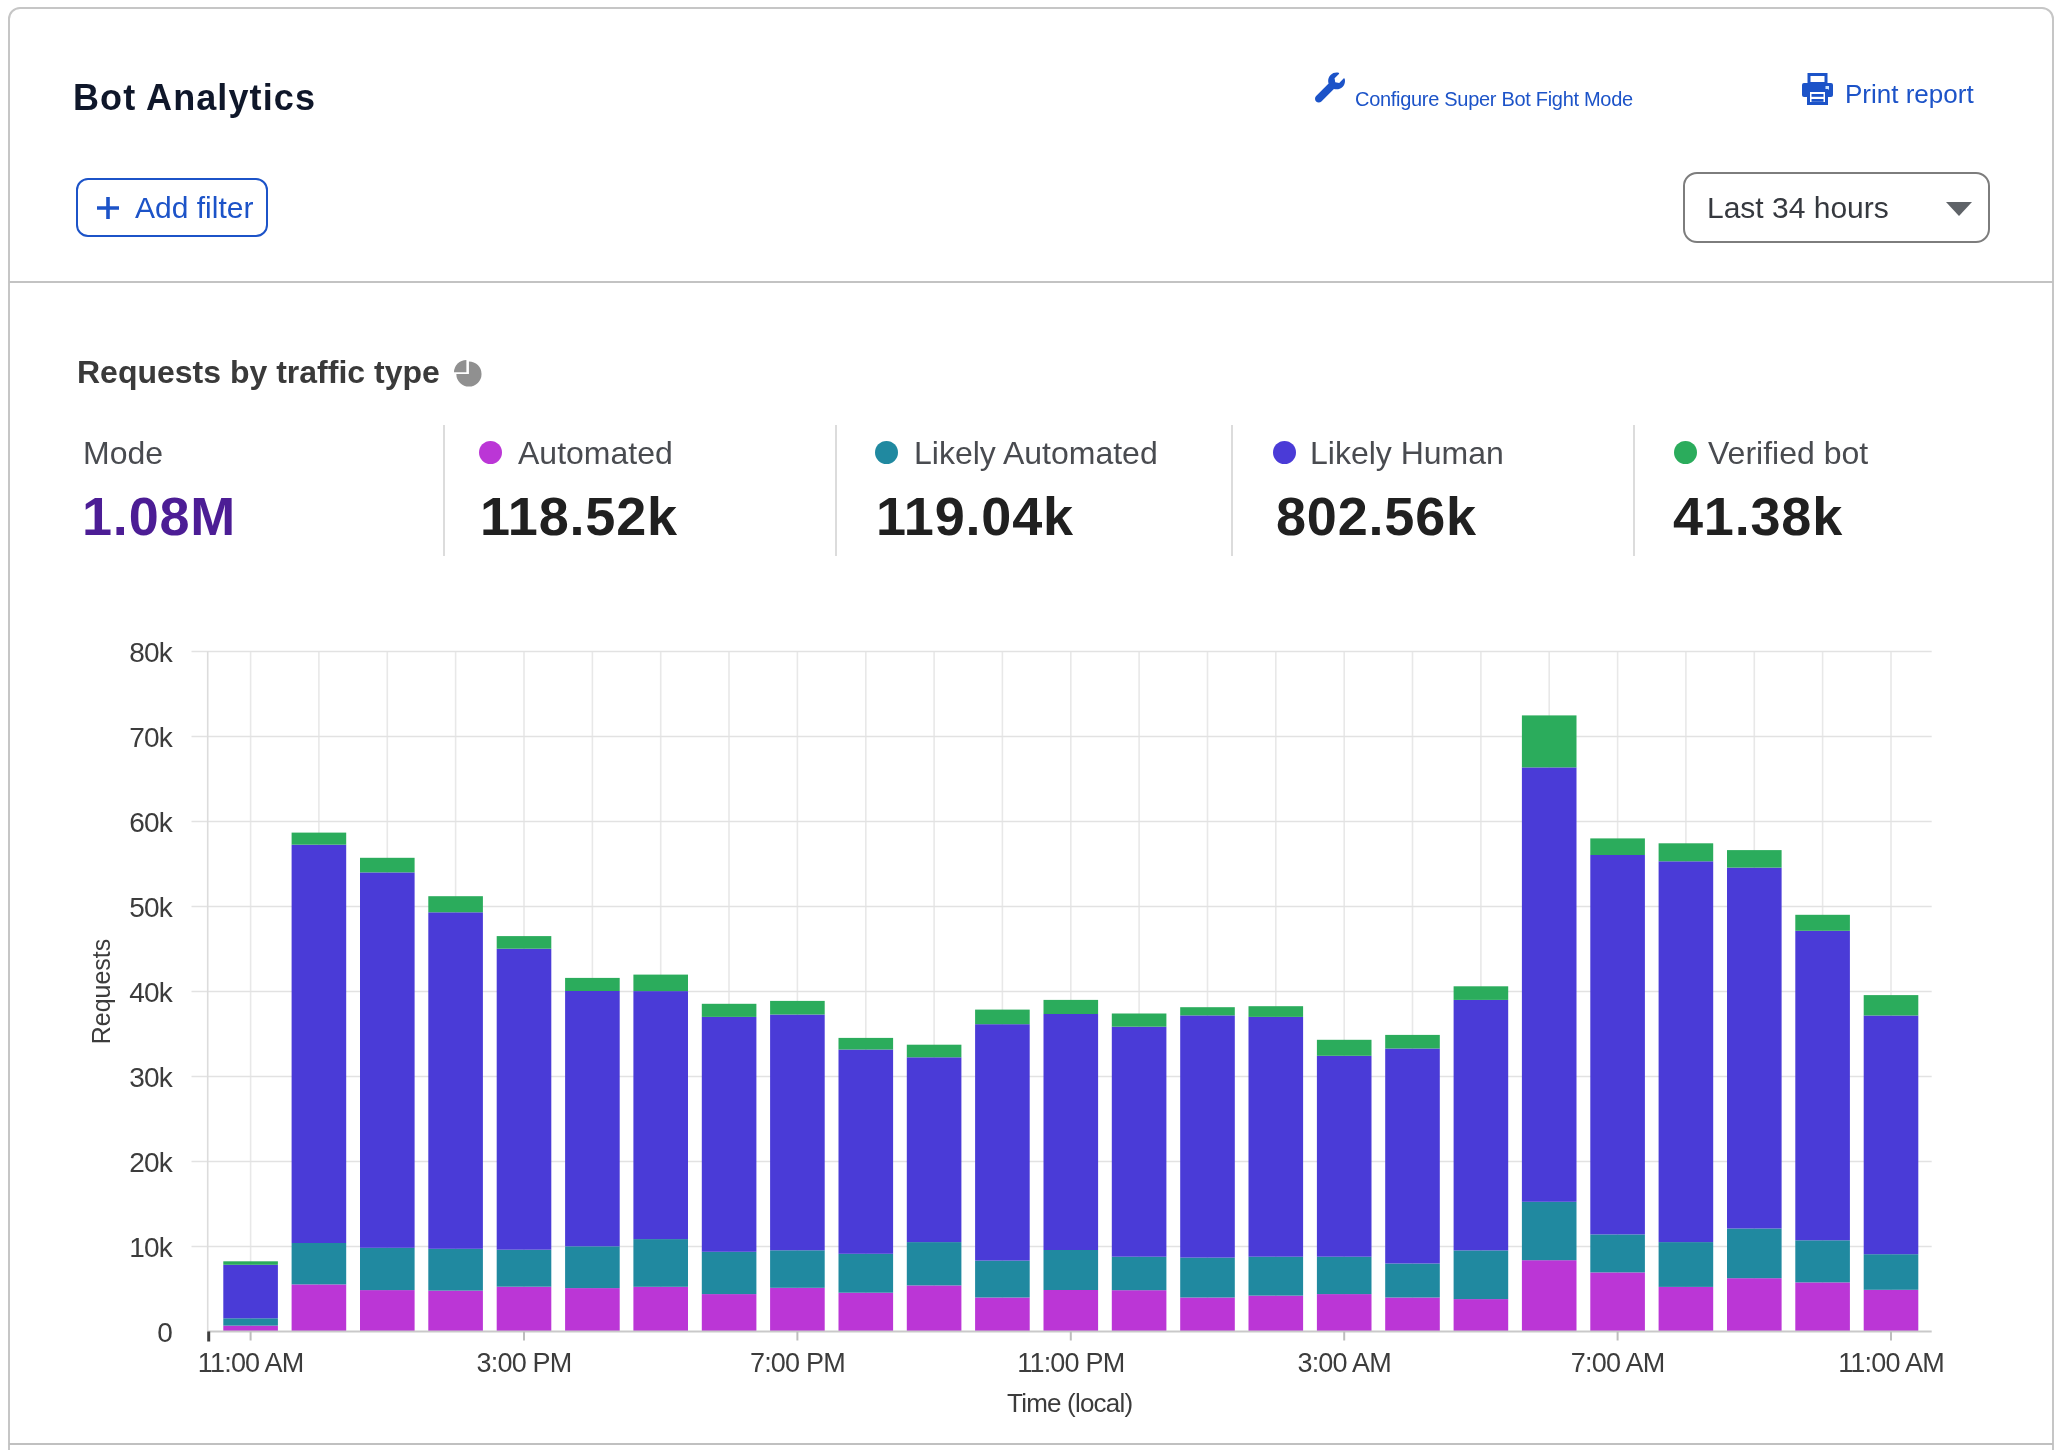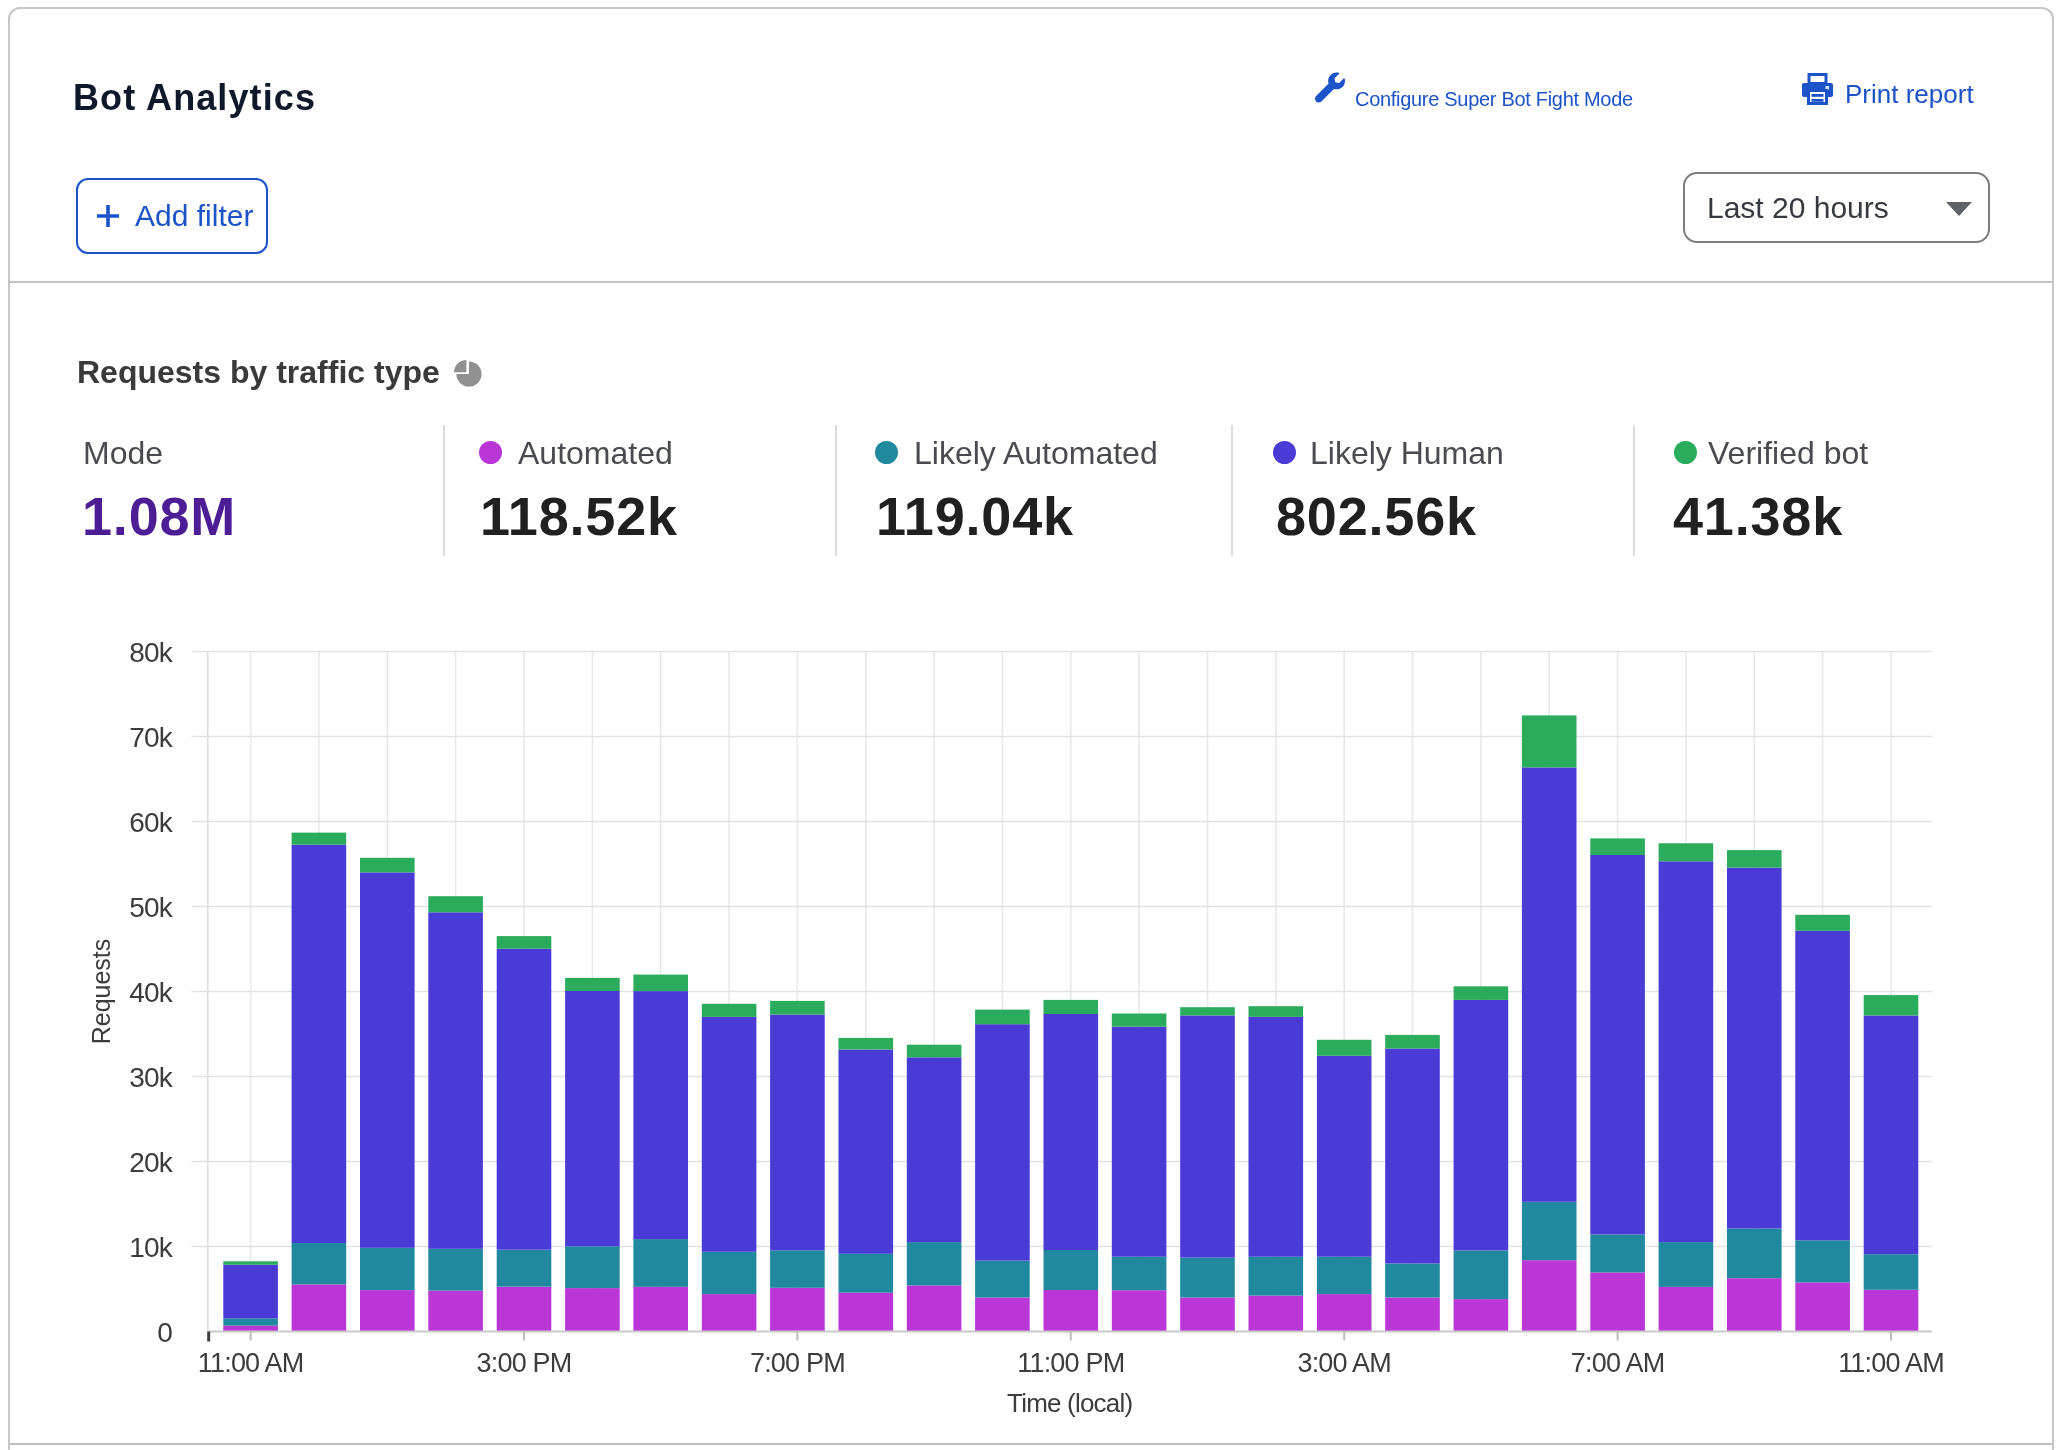--- a/index.html
+++ b/index.html
@@ -24,29 +24,29 @@
 <svg class="abs" style="left:1802px; top:73px;" width="31" height="32" viewBox="0 0 31 32">
   <rect x="7" y="1.5" width="17" height="9" fill="none" stroke="#1c53c8" stroke-width="3"></rect>
   <rect x="0" y="10" width="31" height="14" rx="2" fill="#1c53c8"></rect>
   <rect x="23.5" y="13" width="3.5" height="3.5" fill="#cfe6ff"></rect>
   <rect x="6.5" y="17.5" width="18" height="13" fill="#fff" stroke="#1c53c8" stroke-width="3"></rect>
   <rect x="9.5" y="21" width="12" height="2.8" fill="#1c53c8"></rect>
   <rect x="9.5" y="26" width="12" height="2.8" fill="#1c53c8"></rect>
 </svg>
 <div class="abs blue" style="left:1845px; top:79px; font-size:26px;">Print report</div>
 
-<div class="abs" style="left:76px; top:178px; width:192px; height:76px; border:2.5px solid #1c53c8; border-radius:12px; display:flex; align-items:center; padding-left:19px; gap:16px;">
+<div class="abs" style="left:76px; top:178px; width:192px; height:59px; border:2.5px solid #1c53c8; border-radius:12px; display:flex; align-items:center; padding-left:19px; gap:16px;">
   <svg width="22" height="22" viewBox="0 0 22 22">
       <path fill="#1c53c8" d="M9.2 0h3.6v9.2H22v3.6h-9.2V22H9.2v-9.2H0V9.2h9.2z"></path>
     </svg>
   <span class="blue" style="font-size:30px;">Add filter</span>
 </div>
 
 <div class="abs" style="left:1683px; top:172px; width:307px; height:71px; border:2px solid #7d7d7d; border-radius:14px; display:flex; align-items:center;">
-  <span style="font-size:30px; color:#36393f; margin-left:22px;">Last 20 hours</span>
+  <span style="font-size:30px; color:#36393f; margin-left:22px;">Last 34 hours</span>
   <span style="position:absolute; right:16px; top:28px; width:0; height:0; border-left:13px solid transparent; border-right:13px solid transparent; border-top:14px solid #5f6368;"></span>
 </div>
 
 <div class="abs" style="left:9px; top:281px; width:2044px; height:2px; background:#c3c3c3;"></div>
 
 <div class="abs" style="left:77px; top:354px; font-size:32px; font-weight:700; color:#3a3a3a;">Requests by traffic type</div>
 <svg class="abs" style="left:454px; top:360px;" width="28" height="28" viewBox="0 0 24 24">
   <path fill="#909090" d="M12.8 1.2 A10.8 10.8 0 1 1 2 12 L12.8 12 Z"></path>
   <path fill="#909090" d="M10.6 0 A10.6 10.6 0 0 0 0 10.6 L10.6 10.6 Z"></path>
 </svg>

